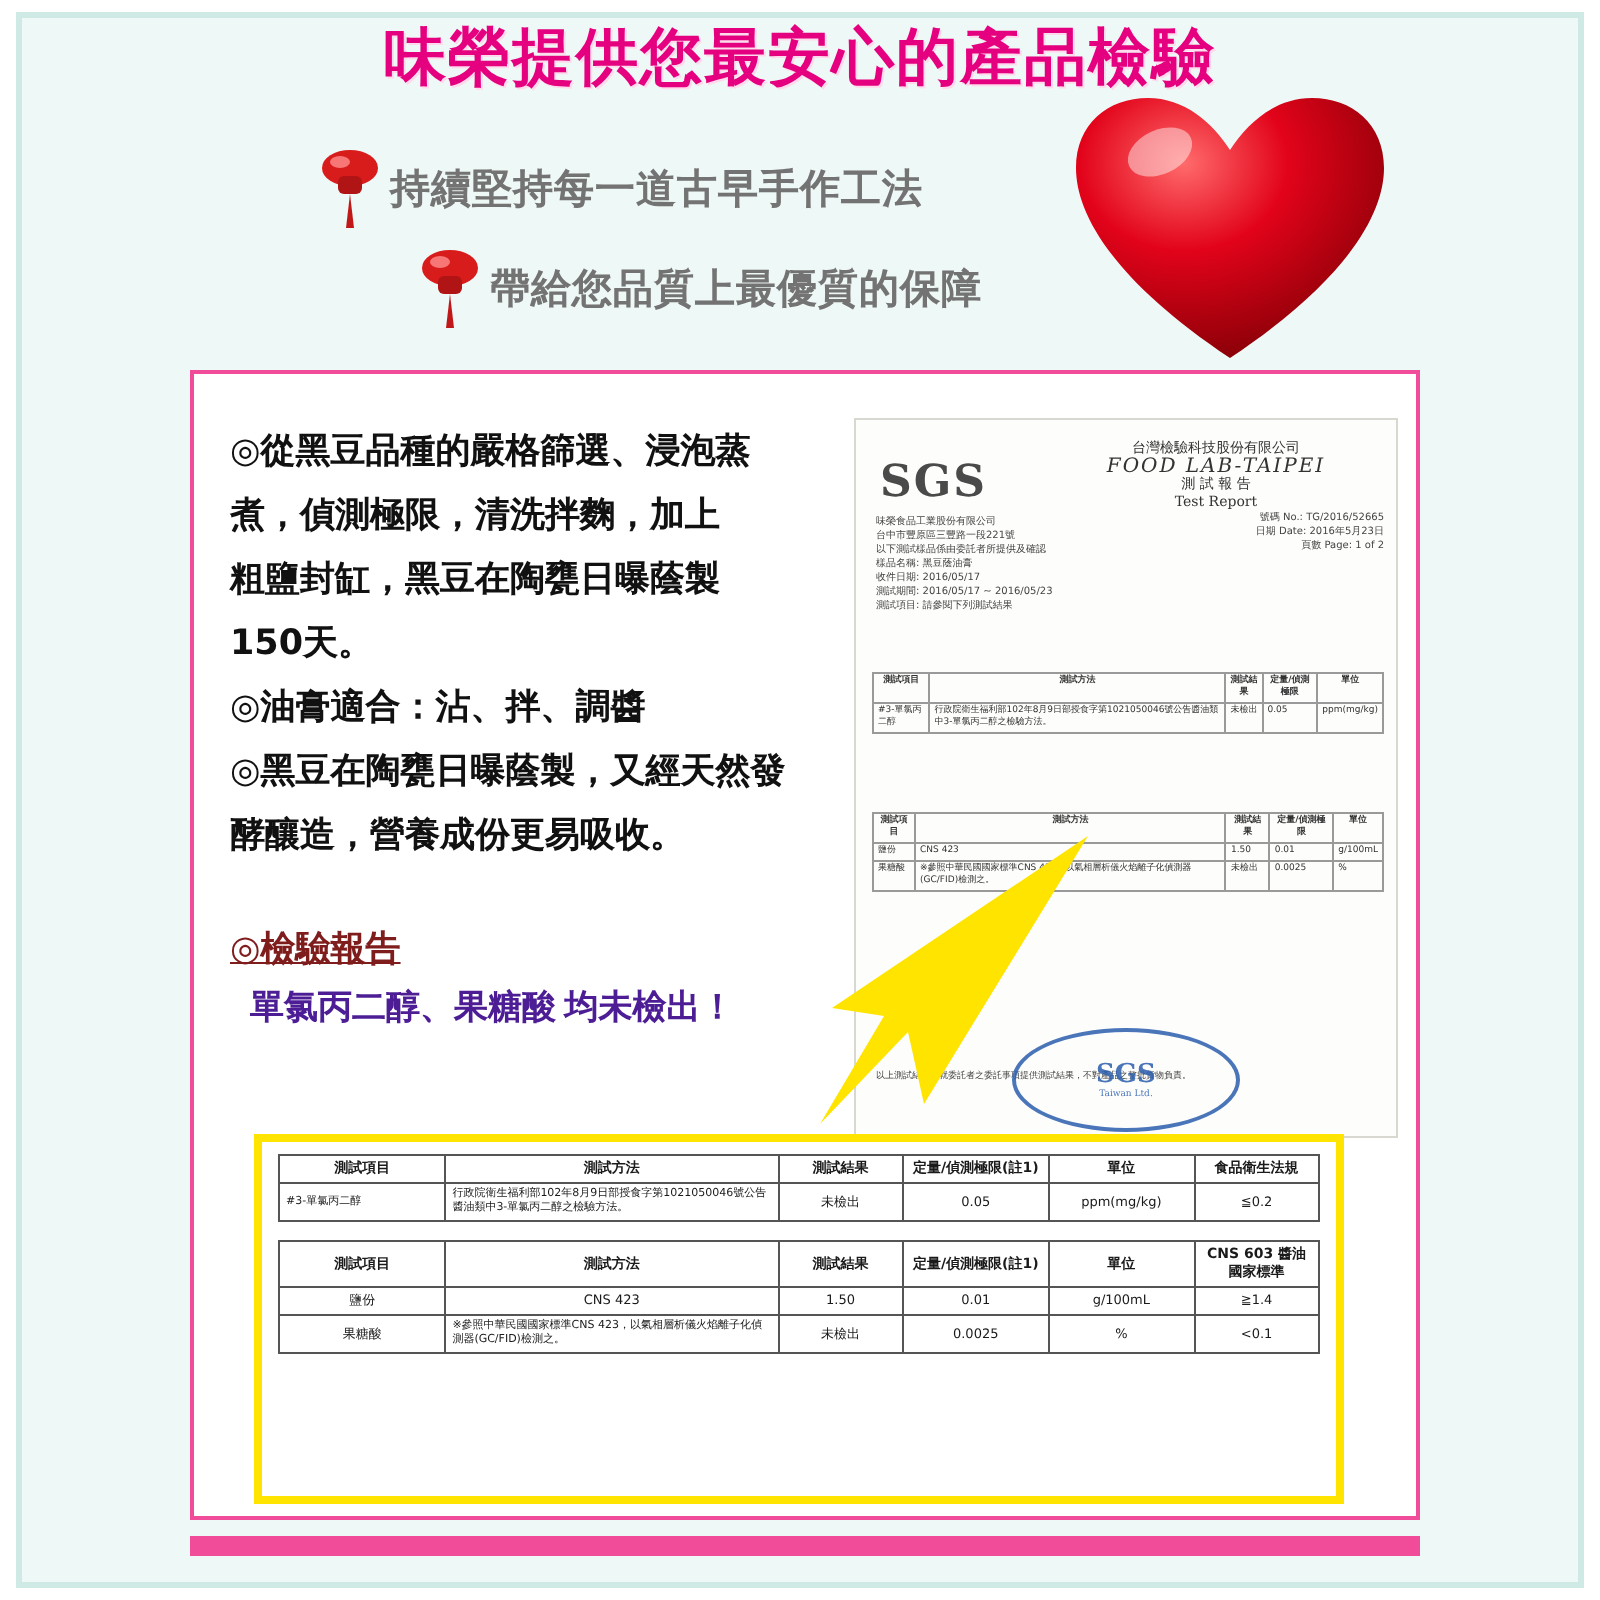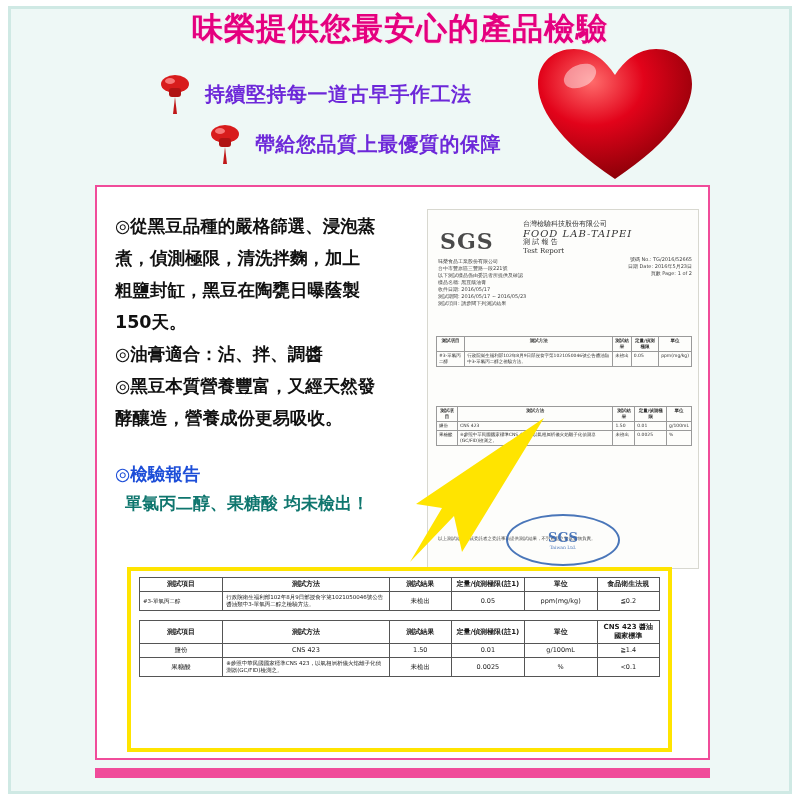--- a/index.html
+++ b/index.html
@@ -49,22 +49,21 @@
   .pin-row {
     position: absolute;
     display: flex;
     align-items: center;
   }
   .pin-row.r1 { left: 155px; top: 72px; }
   .pin-row.r2 { left: 205px; top: 122px; justify-content: flex-end; }
   .pin-text {
     font-size: 20px;
     font-weight: bold;
-    color: #6d28d9;
-    margin-left: 10px;
+    color: #737373;
     letter-spacing: 0.5px;
   }
   .pin {
     position: relative;
     width: 40px;
     height: 44px;
   }
   
   .heart-wrap {
     position: absolute;
@@ -101,29 +100,31 @@
     color: #111111;
     font-weight: 600;
   }
   .desc p { margin: 0 0 2px 0; }
   .report-head {
     position: absolute;
     left: 18px;
     top: 275px;
     font-size: 17.5px;
     font-weight: bold;
-    color: #1d4ed8;
+    color: #7f1d1d;
+    text-decoration: underline;
   }
   .report-sub {
     position: absolute;
     left: 28px;
     top: 305px;
     font-size: 17px;
     font-weight: bold;
-    color: #0f766e;
+    color: #4c1d95;
+    font-family: Liberation Serif, serif;
   }
   
   .cert {
     position: absolute;
     left: 330px;
     top: 22px;
     width: 272px;
     height: 360px;
     background: #fdfdfb;
     border: 1px solid #d8d8d0;
@@ -140,21 +141,21 @@
     font-weight: bold;
     color: #4a4a4a;
     font-family: "DejaVu Serif", "Liberation Serif", serif;
     letter-spacing: 1px;
   }
   .cert .cert-title {
     position: absolute;
     left: 95px;
     top: 10px;
     width: 170px;
-    text-align: left;
+    text-align: center;
     font-size: 7px;
     line-height: 9px;
     color: #333;
     font-family: "DejaVu Serif", "Liberation Serif", serif;
   }
   .cert .cert-title .big { font-size: 10px; letter-spacing: 1px; font-style: italic; }
   .cert-meta {
     position: absolute;
     right: 6px;
     top: 46px;
@@ -310,21 +311,21 @@
 
   <div class="card">
     <div class="card-inner">
 
       <div class="desc">
         <p>◎從黑豆品種的嚴格篩選、浸泡蒸</p>
         <p>煮，偵測極限，清洗拌麴，加上</p>
         <p>粗鹽封缸，黑豆在陶甕日曝蔭製</p>
         <p>150天。</p>
         <p>◎油膏適合：沾、拌、調醬</p>
-        <p>◎黑豆本質營養豐富，又經天然發</p>
+        <p>◎黑豆在陶甕日曝蔭製，又經天然發</p>
         <p>酵釀造，營養成份更易吸收。</p>
       </div>
 
       <div class="report-head">◎檢驗報告</div>
       <div class="report-sub">單氯丙二醇、果糖酸  均未檢出！</div>
 
       <div class="cert">
         <div class="sgs-logo">SGS</div>
         <div class="cert-title">
           <div>台灣檢驗科技股份有限公司</div>
@@ -447,21 +448,21 @@
               <col style="width:14%">
               <col style="width:12%">
           </colgroup>
           <tbody>
               <tr>
             <th>測試項目</th>
             <th>測試方法</th>
             <th>測試結果</th>
             <th>定量/偵測極限(註1)</th>
             <th>單位</th>
-            <th>CNS 423 醬油國家標準</th>
+            <th>CNS 603 醬油國家標準</th>
           </tr>
           <tr>
             <td>鹽份</td>
             <td>CNS 423</td>
             <td>1.50</td>
             <td>0.01</td>
             <td>g/100mL</td>
             <td>≧1.4</td>
           </tr>
           <tr>

